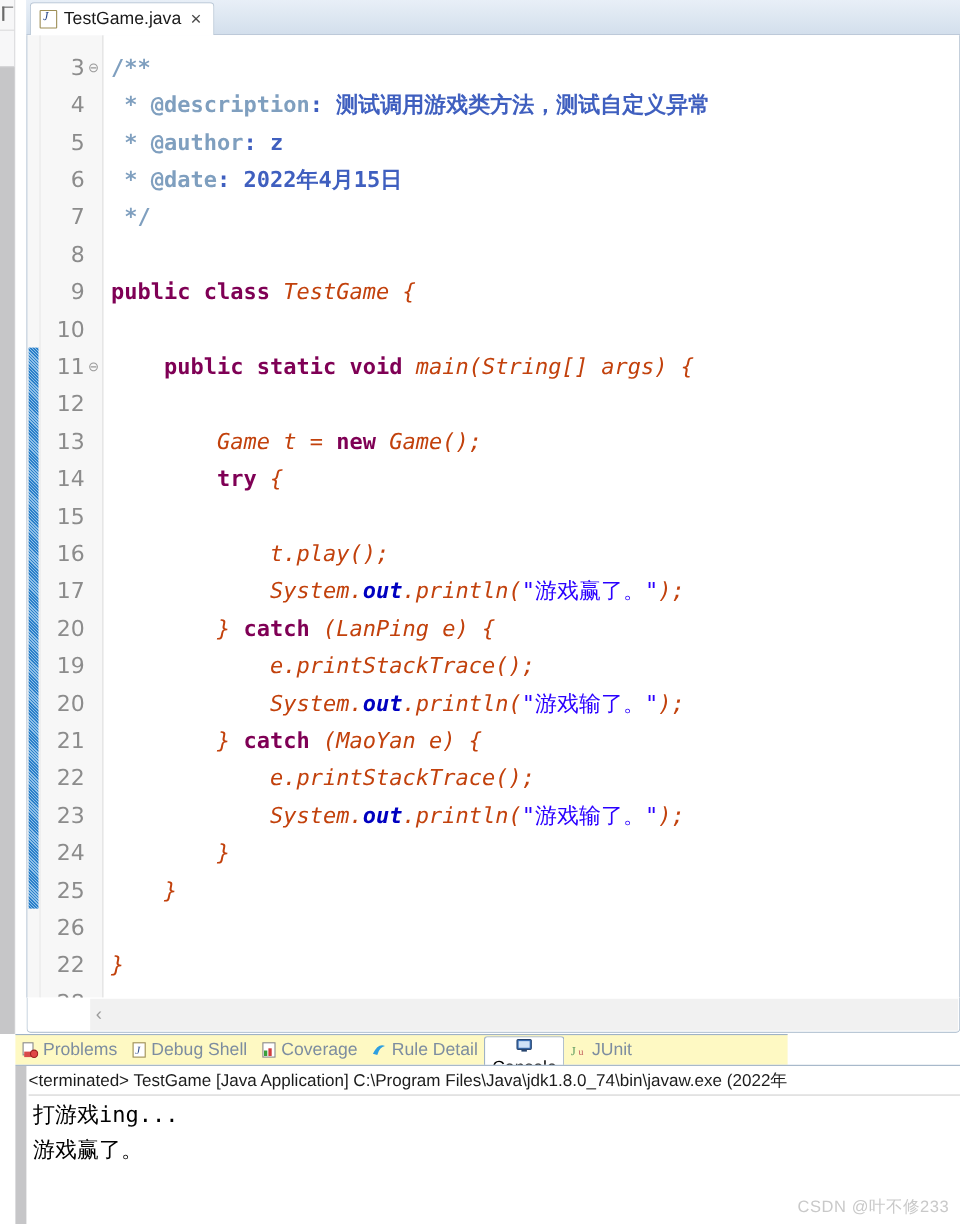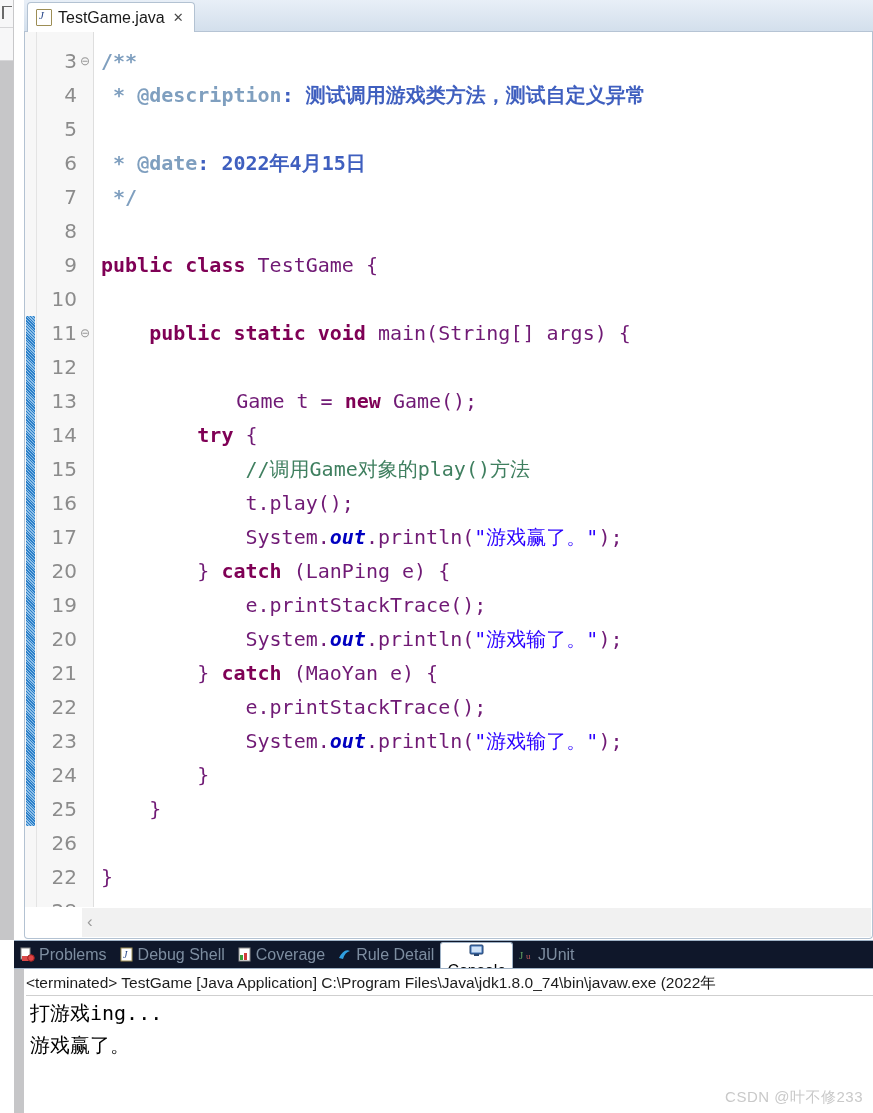--- a/index.html
+++ b/index.html
@@ -212,21 +212,21 @@
     background: #dbe9f7;
     left: 0;
     right: 0;
   }
   .kw   { color: #7f0055; font-weight: bold; }
   .str  { color: #2a00ff; }
   .cmt  { color: #3f7f5f; }
   .jdoc { color: #7f9fbf; font-weight: bold; }
   .jdoc-txt { color: #3f5fbf; font-weight: bold; }
   .fld  { color: #0000c0; font-style: italic; font-weight: bold; }
-  .plain { color: #701a75; }
+  .plain { color: #c2410c; font-style: italic; }
 
   
   #editor-hscroll {
     position: absolute;
     left: 0; top: 907px;
     width: 849px; height: 32px;
     background: #ffffff;
     border-left: 1px solid #b3c2d2;
     border-right: 1px solid #b3c2d2;
     border-bottom: 1px solid #b3c2d2;
@@ -250,22 +250,22 @@
   
   #bottom-panel {
     position: absolute;
     left: 14px; top: 940px;
     width: 859px; height: 173px;
     background: #ffffff;
   }
   #bottom-tabbar {
     position: absolute;
     left: 0; top: 0;
-    width: 859px; height: 28px;
-    background: #0f172a;
+    width: 702px; height: 28px;
+    background: #fef9c3;
     border-top: 1px solid #9fb2c6;
     box-sizing: border-box;
     display: flex;
     align-items: flex-end;
   }
   .view-tab {
     height: 27px;
     display: flex;
     align-items: center;
     gap: 4px;
@@ -409,29 +409,30 @@
         <div class="line-num" style="top: 692px;">23</div>
         <div class="line-num" style="top: 726px;">24</div>
         <div class="line-num" style="top: 760px;">25</div>
         <div class="line-num" style="top: 794px;">26</div>
         <div class="line-num" style="top: 828px;">22</div>
         <div class="line-num" style="top: 862px;">28</div>
       </div>
     <div id="code-canvas">
         <div class="code-line" style="top: 12px;"><span class="jdoc">/**</span></div>
         <div class="code-line" style="top: 46px;"><span class="jdoc"> * </span><span class="jdoc">@description</span><span class="jdoc-txt">: 测试调用游戏类方法，测试自定义异常</span></div>
+        <div class="code-line" style="top: 80px;"><span class="jdoc"> * </span><span class="jdoc">@author</span><span class="jdoc-txt">: z</span></div>
         <div class="code-line" style="top: 114px;"><span class="jdoc"> * </span><span class="jdoc">@date</span><span class="jdoc-txt">: 2022年4月15日</span></div>
         <div class="code-line" style="top: 148px;"><span class="jdoc"> */</span></div>
         <div class="code-line" style="top: 182px;"></div>
         <div class="code-line" style="top: 216px;"><span class="kw">public class </span><span class="plain">TestGame {</span></div>
         <div class="code-line" style="top: 250px;"></div>
         <div class="code-line" style="top: 284px;"><span class="plain">    </span><span class="kw">public static void </span><span class="plain">main(String[] args) {</span></div>
-        <div class="code-line" style="top: 352px; margin-left: 39px;"><span class="plain">        Game t = </span><span class="kw">new </span><span class="plain">Game();</span></div>
+        <div class="code-line" style="top: 352px;"><span class="plain">        Game t = </span><span class="kw">new </span><span class="plain">Game();</span></div>
         <div class="code-line" style="top: 386px;"><span class="plain">        </span><span class="kw">try </span><span class="plain">{</span></div>
-        <div class="code-line" style="top: 420px;"><span class="plain">            </span><span class="cmt">//调用Game对象的play()方法</span></div>
+        <div class="code-line" style="top: 420px;"><span class="plain">            </span></div>
         <div class="code-line" style="top: 454px;"><span class="plain">            t.play();</span></div>
         <div class="code-line" style="top: 488px;"><span class="plain">            System.</span><span class="fld">out</span><span class="plain">.println(</span><span class="str">"游戏赢了。"</span><span class="plain">);</span></div>
         <div class="code-line" style="top: 522px;"><span class="plain">        } </span><span class="kw">catch </span><span class="plain">(LanPing e) {</span></div>
         <div class="code-line" style="top: 556px;"><span class="plain">            e.printStackTrace();</span></div>
         <div class="code-line" style="top: 590px;"><span class="plain">            System.</span><span class="fld">out</span><span class="plain">.println(</span><span class="str">"游戏输了。"</span><span class="plain">);</span></div>
         <div class="code-line" style="top: 624px;"><span class="plain">        } </span><span class="kw">catch </span><span class="plain">(MaoYan e) {</span></div>
         <div class="code-line" style="top: 658px;"><span class="plain">            e.printStackTrace();</span></div>
         <div class="code-line" style="top: 692px;"><span class="plain">            System.</span><span class="fld">out</span><span class="plain">.println(</span><span class="str">"游戏输了。"</span><span class="plain">);</span></div>
         <div class="code-line" style="top: 726px;"><span class="plain">        }</span></div>
         <div class="code-line" style="top: 760px;"><span class="plain">    }</span></div>

